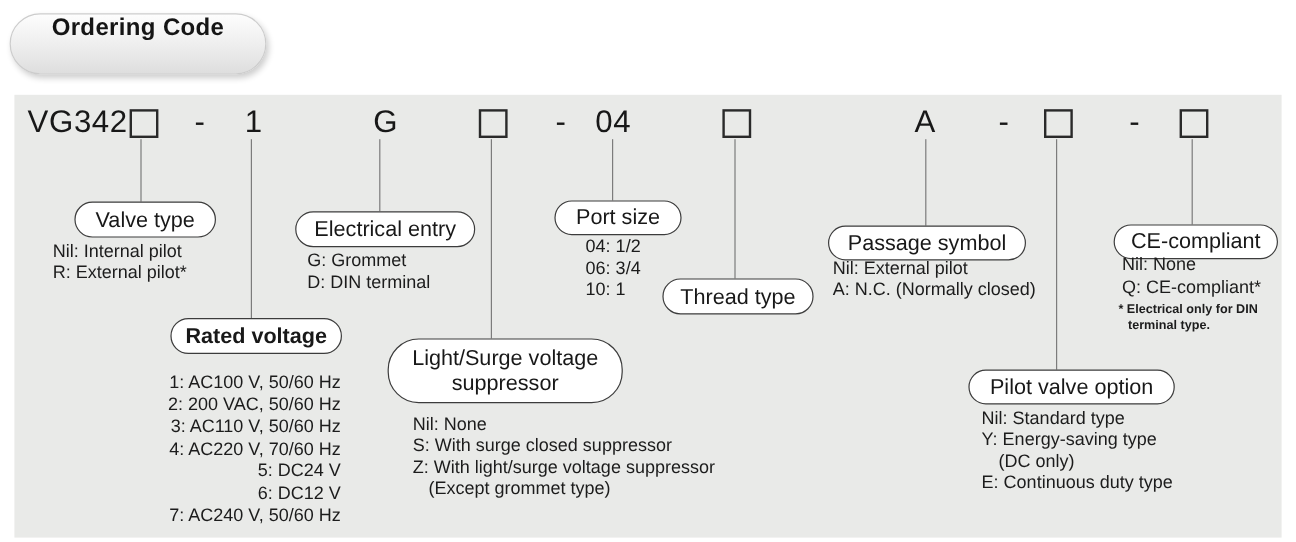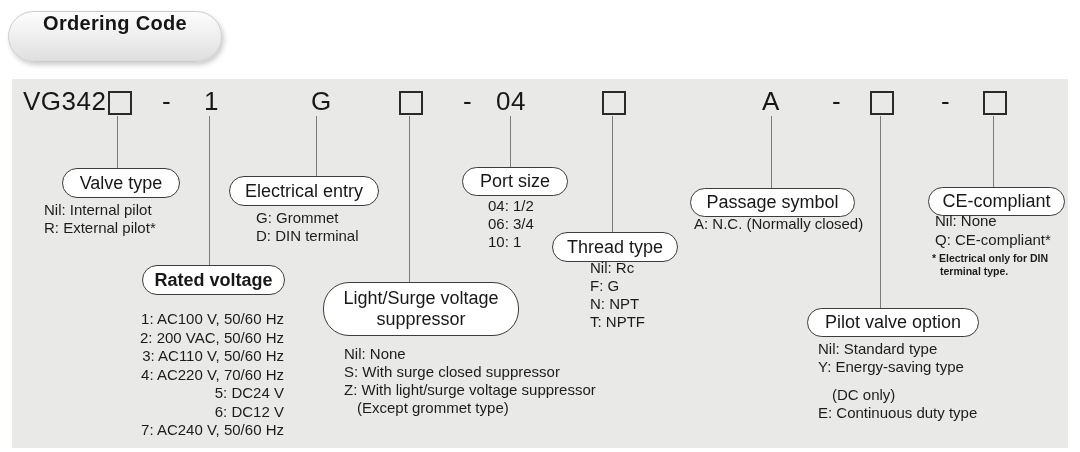--- a/index.html
+++ b/index.html
@@ -27,21 +27,21 @@
   .pill {
     position:absolute; background:#ffffff; border:1.4px solid #3c3c3c; border-radius:16px;
     display:flex; align-items:center; justify-content:center; text-align:center;
     font-size:18px; color:#181818; line-height:1.15; white-space:pre-line;
   }
   .pill.tall { border-radius:26px; }
   .opts { position:absolute; font-size:15px; line-height:18px; color:#1c1c1c; white-space:nowrap; }
   .opts.lh185 { line-height:18.5px; }
   .opts.lh19 { line-height:19px; }
   .opt.indent13 { padding-left:13px; }
-  .opt.indent14 { padding-left:14px;margin-top:10px; }
+  .opt.indent14 { padding-left:14px; }
   .footnote { position:absolute; font-size:10.5px; font-weight:bold; line-height:12.5px; color:#1c1c1c; white-space:nowrap; }
   .footnote .fn2 { padding-left:8px; }
 </style>
 </head>
 <body>
 
 <div class="page">
 
   <div class="badge">
     <span>Ordering Code</span>
@@ -73,21 +73,21 @@
   <div class="vline" style="left:771px; top:116px; height:72px;"></div>
   <div class="vline" style="left:880px; top:116px; height:192px;"></div>
   <div class="vline" style="left:993px; top:116px; height:71px;"></div>
 
   <div class="pill" style="left:62px; top:168px; width:116px; height:28px;">Valve type</div>
   <div class="opts" style="left:44px; top:201px;">
     <div class="opt">Nil: Internal pilot</div>
     <div class="opt">R: External pilot*</div>
   </div>
 
-  <div class="pill" style="left:229px; top:176px; width:148px; height:28px;">Electrical entry</div>
+  <div class="pill" style="left:246px; top:176px; width:148px; height:28px;">Electrical entry</div>
   <div class="opts" style="left:256px; top:209px;">
     <div class="opt">G: Grommet</div>
     <div class="opt">D: DIN terminal</div>
   </div>
 
   <div class="pill" style="left:142px; top:265px; width:141px; height:28px;font-weight:bold;">Rated voltage</div>
   <div class="opts lh185" style="left:140px; top:310px;text-align:right;">
     <div class="opt">1: AC100 V, 50/60 Hz</div>
     <div class="opt">2: 200 VAC, 50/60 Hz</div>
     <div class="opt">3: AC110 V, 50/60 Hz</div>
@@ -107,29 +107,24 @@
   </div>
 
   <div class="pill" style="left:462px; top:167px; width:104px; height:27px;">Port size</div>
   <div class="opts" style="left:488px; top:197px;">
     <div class="opt">04: 1/2</div>
     <div class="opt">06: 3/4</div>
     <div class="opt">10: 1</div>
   </div>
 
   <div class="pill" style="left:552px; top:232px; width:124px; height:28px;">Thread type</div>
-  <div class="opts" style="left:590px; top:259px;">
-    <div class="opt">Nil: Rc</div>
-    <div class="opt">F: G</div>
-    <div class="opt">N: NPT</div>
-    <div class="opt">T: NPTF</div>
-  </div>
 
   <div class="pill" style="left:690px; top:188px; width:163px; height:27px;">Passage symbol</div>
   <div class="opts" style="left:694px; top:215px;">
+    <div class="opt">Nil: External pilot</div>
     <div class="opt">A: N.C. (Normally closed)</div>
   </div>
 
   <div class="pill" style="left:807px; top:308px; width:170px; height:27px;">Pilot valve option</div>
   <div class="opts" style="left:818px; top:340px;">
     <div class="opt">Nil: Standard type</div>
     <div class="opt">Y: Energy-saving type</div>
     <div class="opt indent14">(DC only)</div>
     <div class="opt">E: Continuous duty type</div>
   </div>

